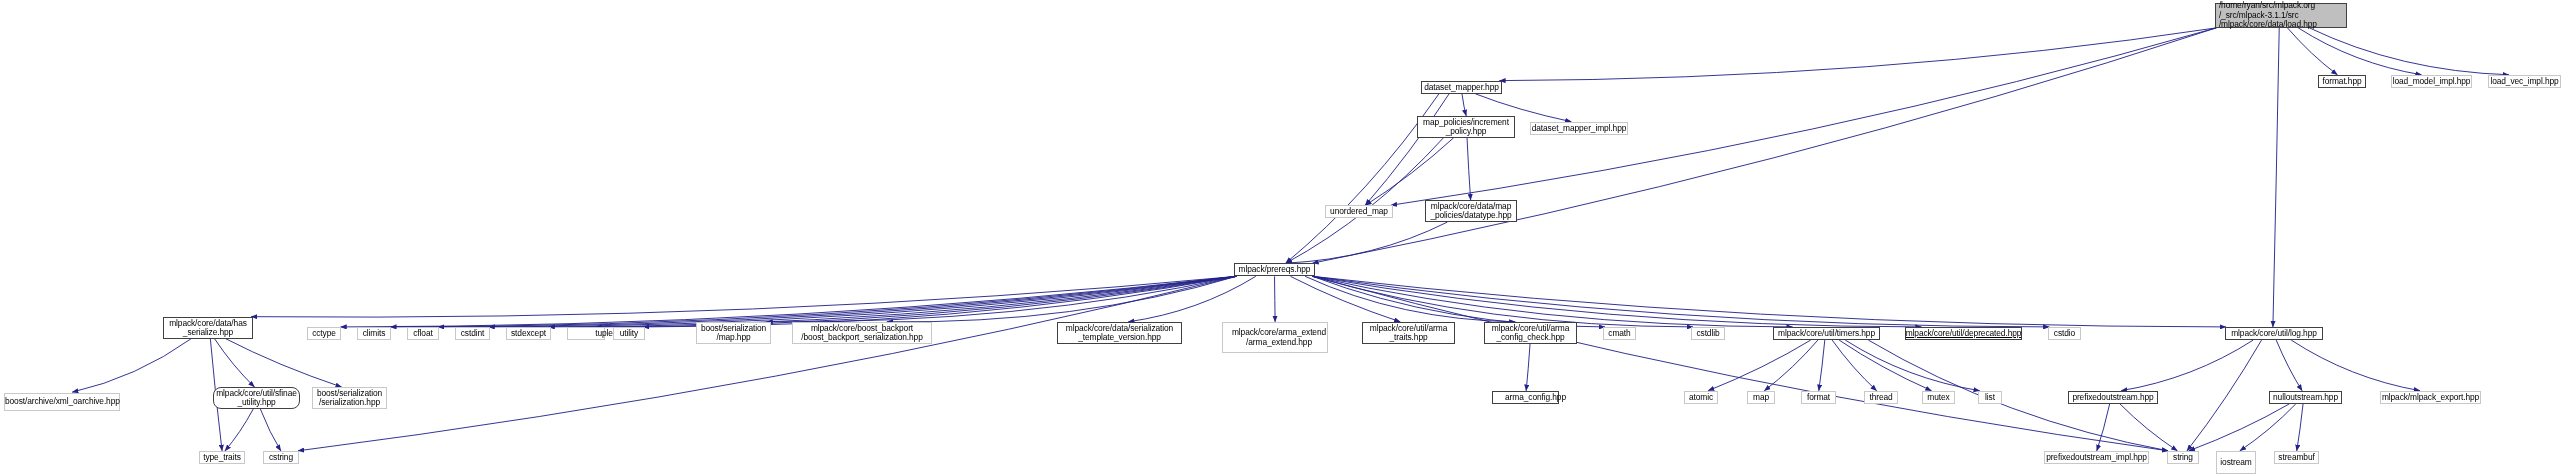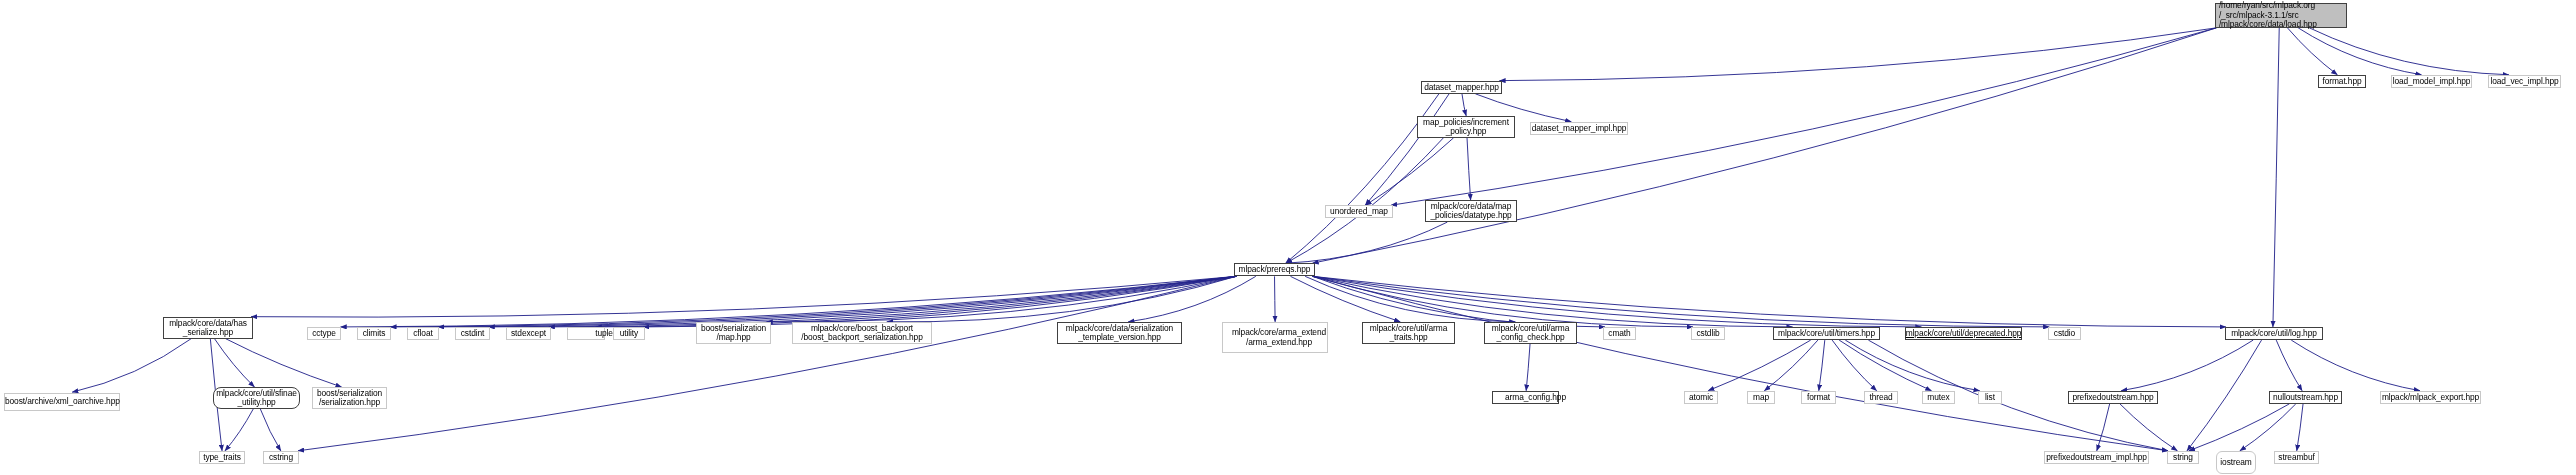--- a/index.html
+++ b/index.html
@@ -176,16 +176,16 @@
     <div class="node" style="left: 1747px; top: 391px; width: 28px; height: 13.2px;">map</div>
     <div class="node" style="left: 1801px; top: 391px; width: 35px; height: 13.2px;">format</div>
     <div class="node" style="left: 1864px; top: 391px; width: 34px; height: 13.2px;">thread</div>
     <div class="node" style="left: 1922px; top: 391px; width: 33px; height: 13.2px;">mutex</div>
     <div class="node" style="left: 1978px; top: 391px; width: 24px; height: 13.2px;">list</div>
     <div class="node bold" style="left: 2068px; top: 391px; width: 90px; height: 13.2px;">prefixedoutstream.hpp</div>
     <div class="node bold" style="left: 2269px; top: 391px; width: 73px; height: 13.2px;">nulloutstream.hpp</div>
     <div class="node" style="left: 2380px; top: 391px; width: 101px; height: 13.2px;">mlpack/mlpack_export.hpp</div>
     <div class="node" style="left: 2044px; top: 451px; width: 105px; height: 13.2px;">prefixedoutstream_impl.hpp</div>
     <div class="node" style="left: 2167px; top: 451px; width: 32px; height: 13.2px;">string</div>
-    <div class="node" style="left: 2216px; top: 451px; width: 40px; height: 23px; border-radius: 6px;">iostream</div>
+    <div class="node" style="left: 2216px; top: 451px; width: 40px; height: 23px;">iostream</div>
     <div class="node" style="left: 2274px; top: 451px; width: 45px; height: 13.2px;">streambuf</div>
   </div>
 
 
 </body></html>

